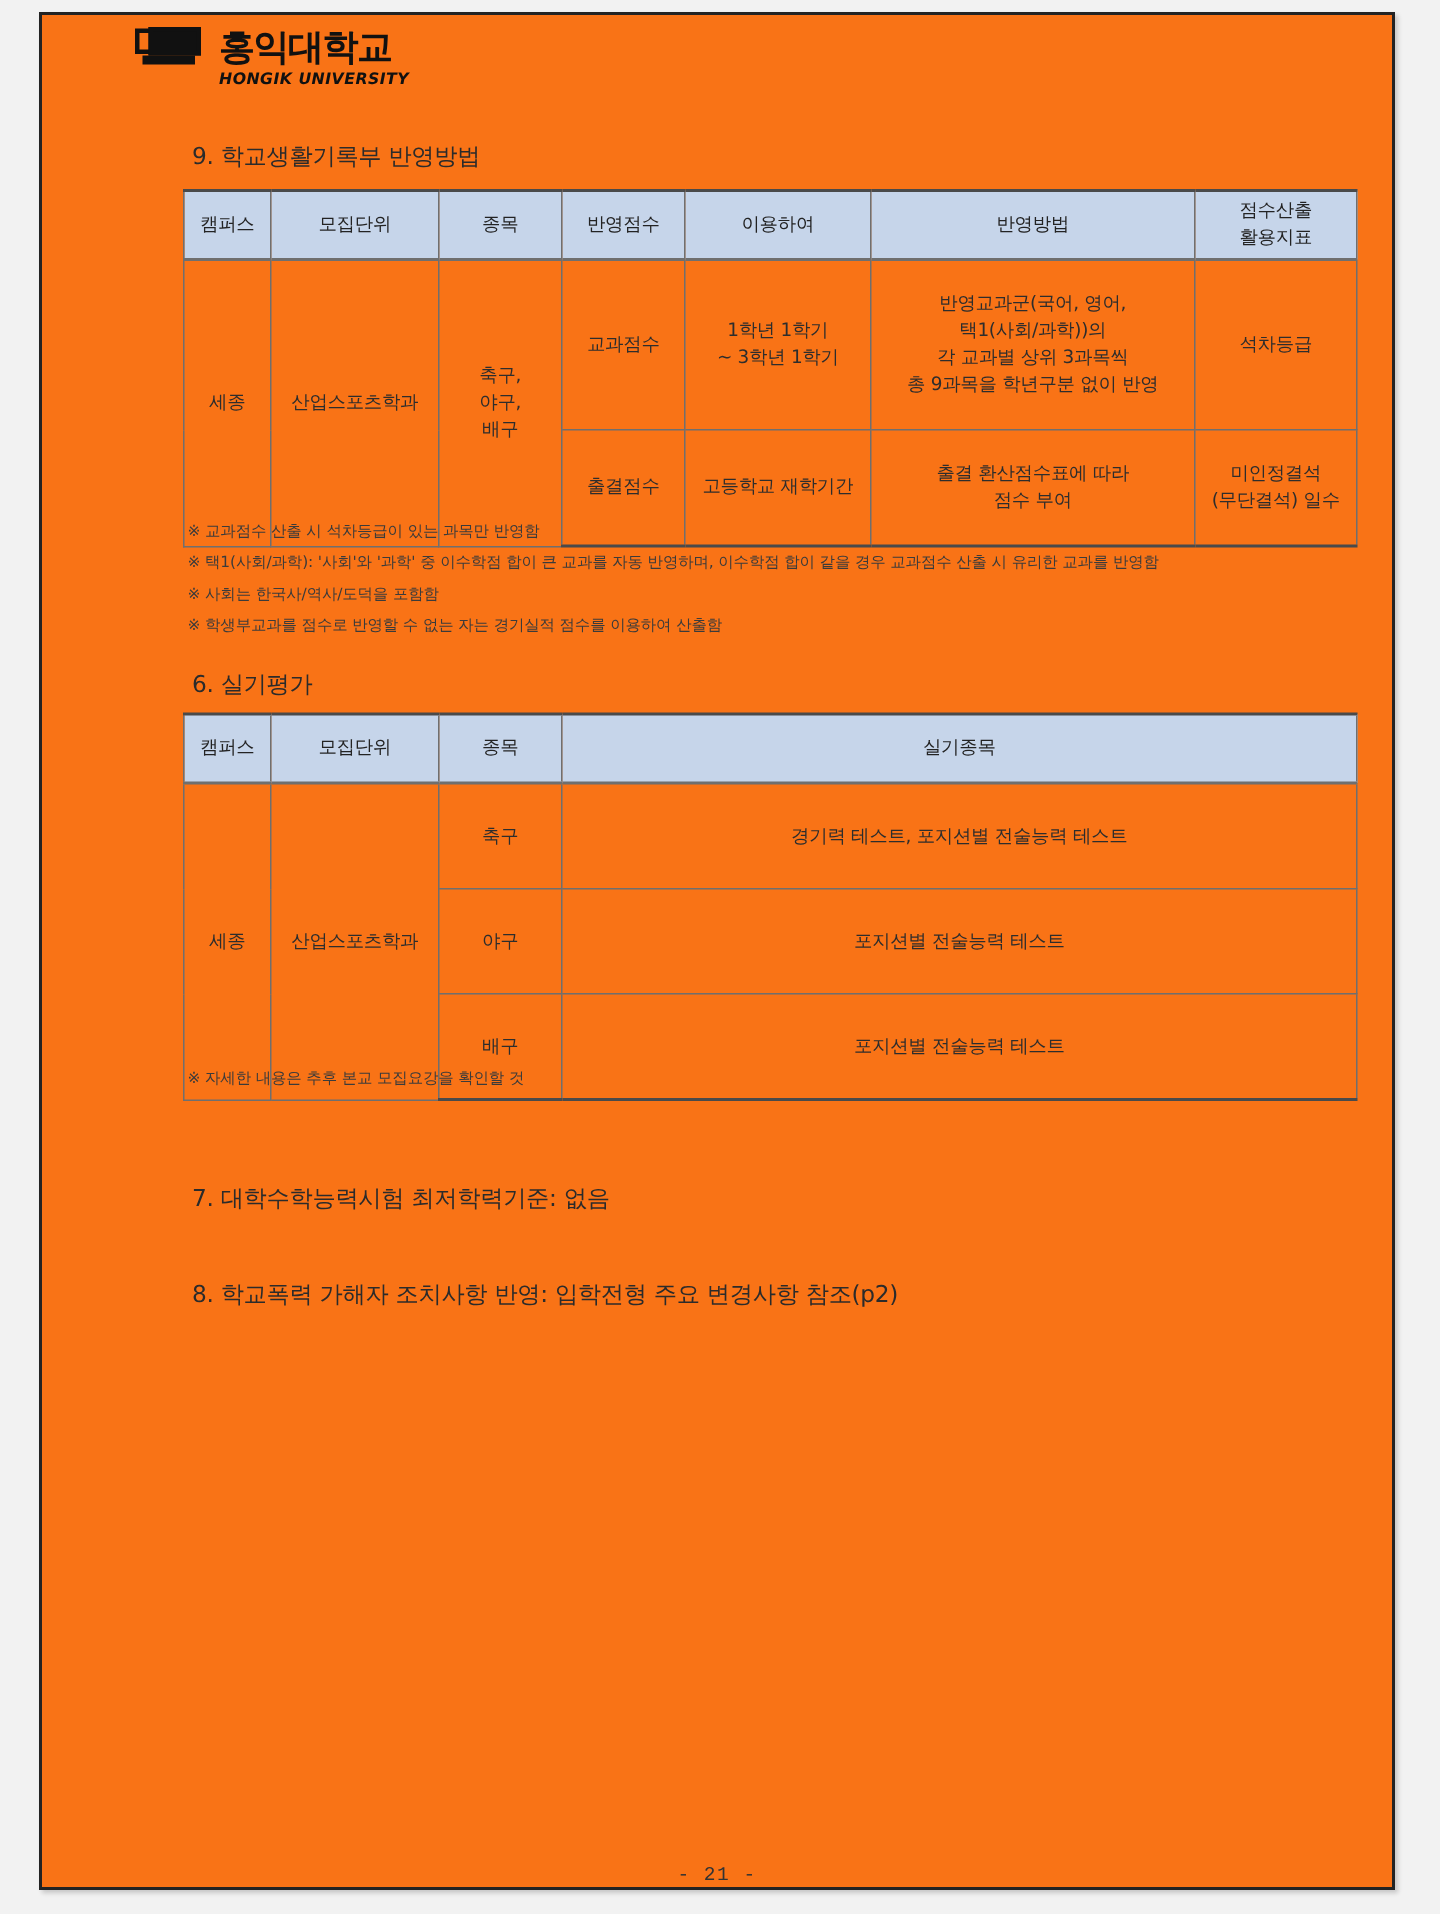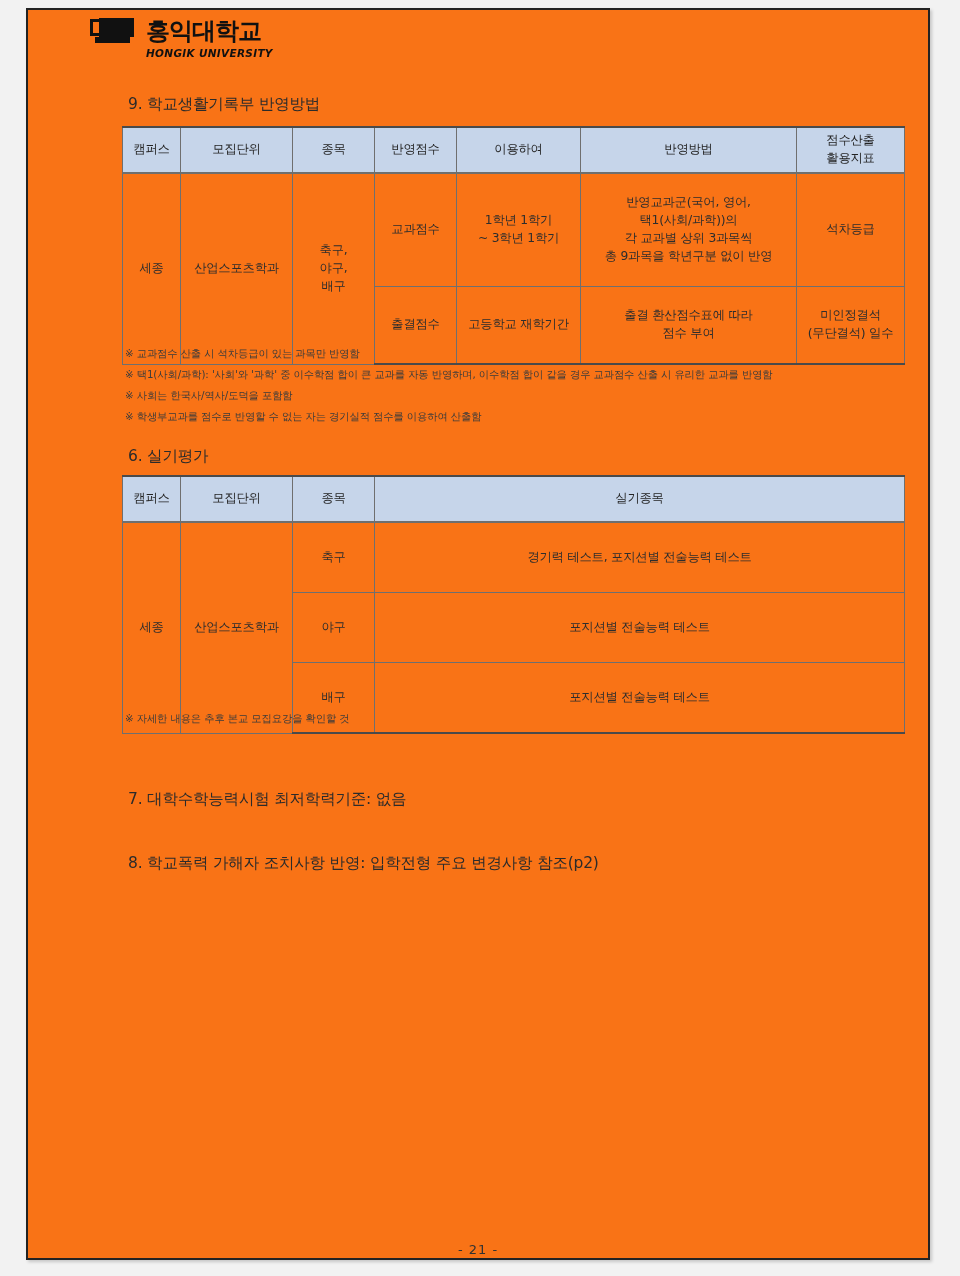--- a/index.html
+++ b/index.html
@@ -185,20 +185,21 @@
   
   #page-number {
     position: absolute;
     left: 0;
     top: 1232px;
     width: 100%;
     text-align: center;
     font-size: 13px;
     color: #333;
     letter-spacing: 1px;
+    font-family: Liberation Mono, monospace;
   }
 </style>
 </head>
 <body>
 
 <div id="page-shell">
   <div id="page-sheet">
     <div id="page-inner">
 
       <div id="logo-block">

